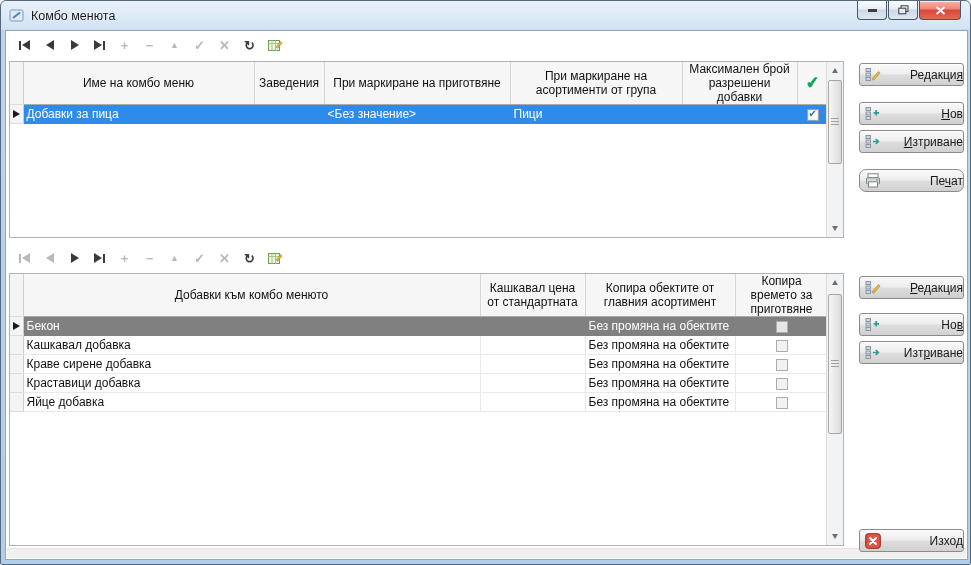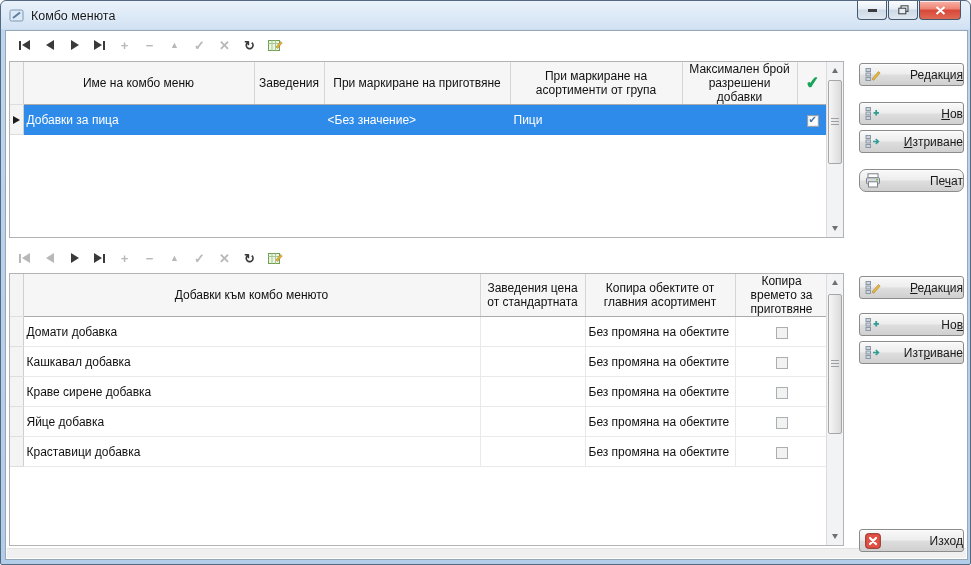--- a/index.html
+++ b/index.html
@@ -34,21 +34,21 @@
   .tri-l { width:0; height:0; border-top:5px solid transparent; border-bottom:5px solid transparent; border-right:8px solid currentColor; }
   .tri-r { width:0; height:0; border-top:5px solid transparent; border-bottom:5px solid transparent; border-left:8px solid currentColor; }
   .g  { font-weight:bold; font-size:13px; }
   .g.sm { font-size:9px; }
   
   .grid { position:absolute; background:#fff; border:1px solid #b2b2b6; }
   .grid table { border-collapse:collapse; table-layout:fixed; width:818px; font-size:12px; color:#111; }
   .grid th { height:36px; background:#f6f6f6; font-weight:normal; text-align:center;
              border-right:1px solid #d6d6d6; border-bottom:1px solid #ababab;
              line-height:1.18; padding:0 2px; overflow:hidden; }
-  .grid td { height:30px; border-right:1px solid #e9e9e9; border-bottom:1px solid #e9e9e9;
+  .grid td { height:19px; border-right:1px solid #e9e9e9; border-bottom:1px solid #e9e9e9;
              padding:0 3px; white-space:nowrap; overflow:hidden; }
   .grid td.ind, .grid th.ind { background:#f4f4f4; border-right:1px solid #cfcfcf; border-bottom:1px solid #dedede; padding:0; }
   .grid td.c { text-align:center; padding:0; }
   tr.sel-active td:not(.ind) { background:#2f8bea; color:#fff; border-color:#2f8bea; }
   tr.sel-inactive td:not(.ind) { background:#808080; color:#fff; border-color:#808080; }
   .cur-arrow { display:inline-block; width:0; height:0; margin-left:3px;
                border-top:4px solid transparent; border-bottom:4px solid transparent; border-left:7px solid #1c1c1c; }
   .green-check { color:#18a558; font-size:16px; font-weight:bold; display:inline-block; transform:rotate(-6deg); }
   .green-check::after { content:"✔"; }
   
@@ -244,55 +244,55 @@
             <col style="width:13px">
             <col style="width:457px">
             <col style="width:105px">
             <col style="width:150px">
             <col style="width:93px">
           </colgroup>
         <tbody>
             <tr>
           <th class="ind"></th>
           <th>Добавки към комбо менюто</th>
-          <th>Заведения цена от стандартната</th>
+          <th>Кашкавал цена от стандартната</th>
           <th>Копира обектите от главния асортимент</th>
           <th>Копира времето за приготвяне</th>
         </tr>
-        <tr>
-          <td class="ind"></td>
-          <td>Домати добавка</td>
+        <tr class="sel-inactive">
+          <td class="ind"><span class="cur-arrow"></span></td>
+          <td>Бекон</td>
           <td></td>
           <td>Без промяна на обектите</td>
           <td class="c"><span class="checkbox dis"></span></td>
         </tr>
         <tr>
           <td class="ind"></td>
           <td>Кашкавал добавка</td>
           <td></td>
           <td>Без промяна на обектите</td>
           <td class="c"><span class="checkbox dis"></span></td>
         </tr>
         <tr>
           <td class="ind"></td>
           <td>Краве сирене добавка</td>
           <td></td>
           <td>Без промяна на обектите</td>
           <td class="c"><span class="checkbox dis"></span></td>
         </tr>
         <tr>
           <td class="ind"></td>
-          <td>Яйце добавка</td>
+          <td>Краставици добавка</td>
           <td></td>
           <td>Без промяна на обектите</td>
           <td class="c"><span class="checkbox dis"></span></td>
         </tr>
         <tr>
           <td class="ind"></td>
-          <td>Краставици добавка</td>
+          <td>Яйце добавка</td>
           <td></td>
           <td>Без промяна на обектите</td>
           <td class="c"><span class="checkbox dis"></span></td>
         </tr>
       </tbody>
         </table>
       <div class="vscroll">
         <div class="sb-btn up">
             <span class="arr-up"></span>
           </div>

